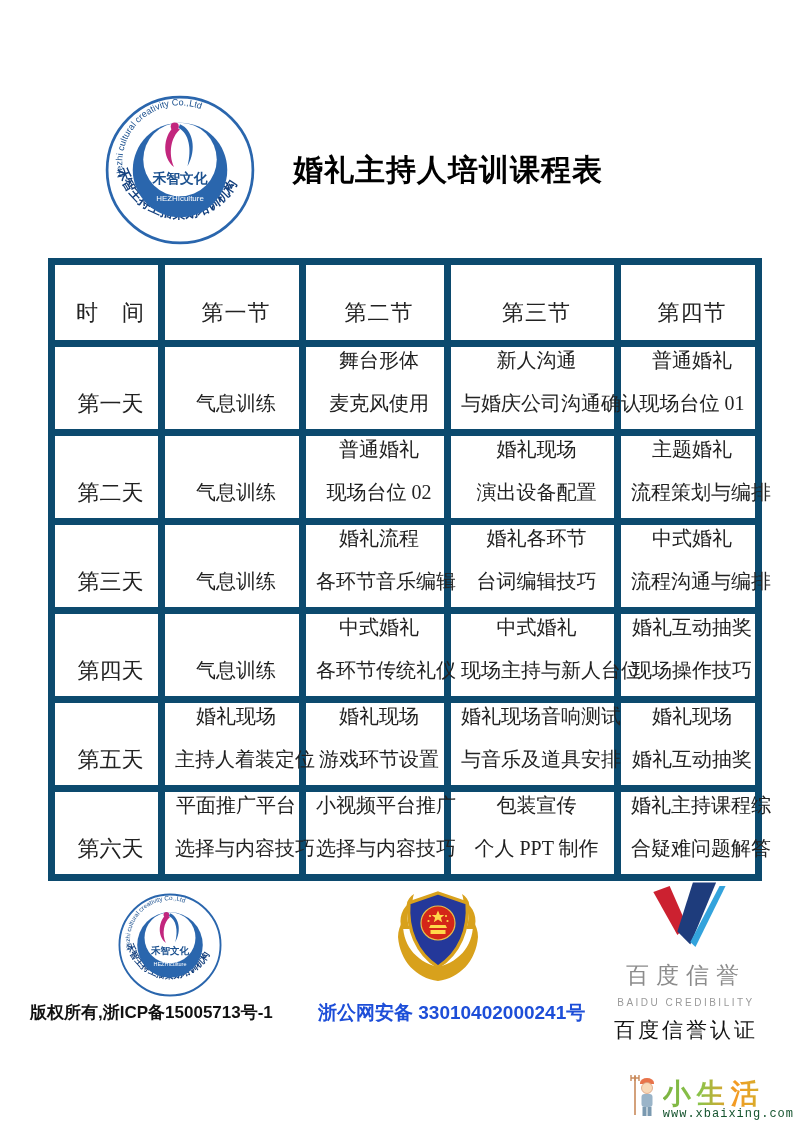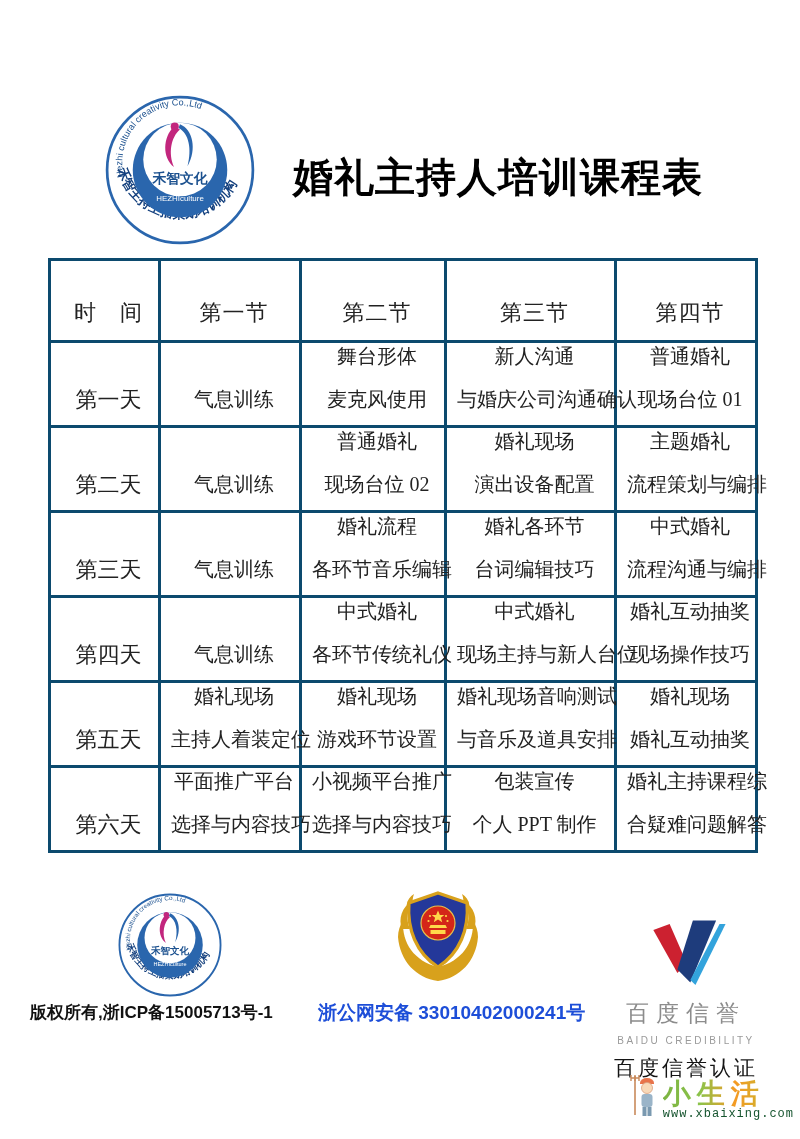--- a/index.html
+++ b/index.html
@@ -8,30 +8,30 @@
     font-family:"Liberation Serif","DejaVu Serif",serif;color:#1a1a1a;
   }
 
   
   .logo-top{position:absolute;left:105px;top:95px;width:150px;height:150px;}
   .logo-bottom{position:absolute;left:88px;top:893px;width:104px;height:104px;}
   .logo-svg{width:100%;height:100%;display:block;}
   .page-title{
     position:absolute;left:293px;top:150px;width:330px;
     font-family:Liberation Serif, serif;
-    font-size:40px;font-weight:bold;letter-spacing:1px;color:#000;white-space:nowrap;
+    font-size:30px;font-weight:bold;letter-spacing:1px;color:#000;white-space:nowrap;
   }
 
   
   table.course{
     position:absolute;left:48px;top:258px;width:707px;
     border-collapse:collapse;table-layout:fixed;color:#222;
   }
   table.course td{
-    border:3px solid #0c4a6e;vertical-align:bottom;text-align:center;
+    border:7px solid #0c4a6e;vertical-align:bottom;text-align:center;
     padding:0 2px 12px 10px;white-space:nowrap;overflow:visible;
   }
   tr.hdr{height:82px;}
   tr.courserow{height:85px;}
   .hcell{font-size:22px;letter-spacing:1px;}
   .daycell{font-size:22px;font-family:Liberation Serif, serif;}
   .ccell{font-size:20px;}
   .lt{line-height:27px;margin-bottom:16px;}
   .lt:empty{display:none;}
   .lb{line-height:27px;}
@@ -41,21 +41,21 @@
   .copyright{
     margin-top:108px;font-size:17px;font-weight:bold;color:#111;white-space:nowrap;
     font-family:"Liberation Sans","DejaVu Sans",sans-serif;
   }
   .footer-mid{position:absolute;left:318px;top:884px;width:240px;text-align:center;}
   .badge-svg{width:100px;height:102px;display:inline-block;}
   .police-text{
     margin-top:10px;font-size:19px;font-weight:bold;color:#1d4ed8;white-space:nowrap;
     font-family:"Liberation Sans","DejaVu Sans",sans-serif;letter-spacing:0px;
   }
-  .footer-right{position:absolute;left:596px;top:918px;width:180px;text-align:center;
+  .footer-right{position:absolute;left:596px;top:880px;width:180px;text-align:center;
     font-family:"Liberation Sans","DejaVu Sans",sans-serif;}
   .v-svg{width:86px;height:74px;display:inline-block;}
   .baidu-name{font-size:23px;color:#8c8c8c;letter-spacing:7px;margin-top:2px;white-space:nowrap;}
   .baidu-en{font-size:10px;color:#9a9a9a;letter-spacing:2.5px;margin-top:6px;white-space:nowrap;}
   .baidu-cert{font-size:21px;color:#141414;letter-spacing:3px;margin-top:8px;white-space:nowrap;}
 
   
   .watermark{position:absolute;right:6px;bottom:18px;display:flex;align-items:flex-end;}
   .wm-fig{width:32px;height:48px;margin-right:2px;}
   .wm-col{text-align:left;}

